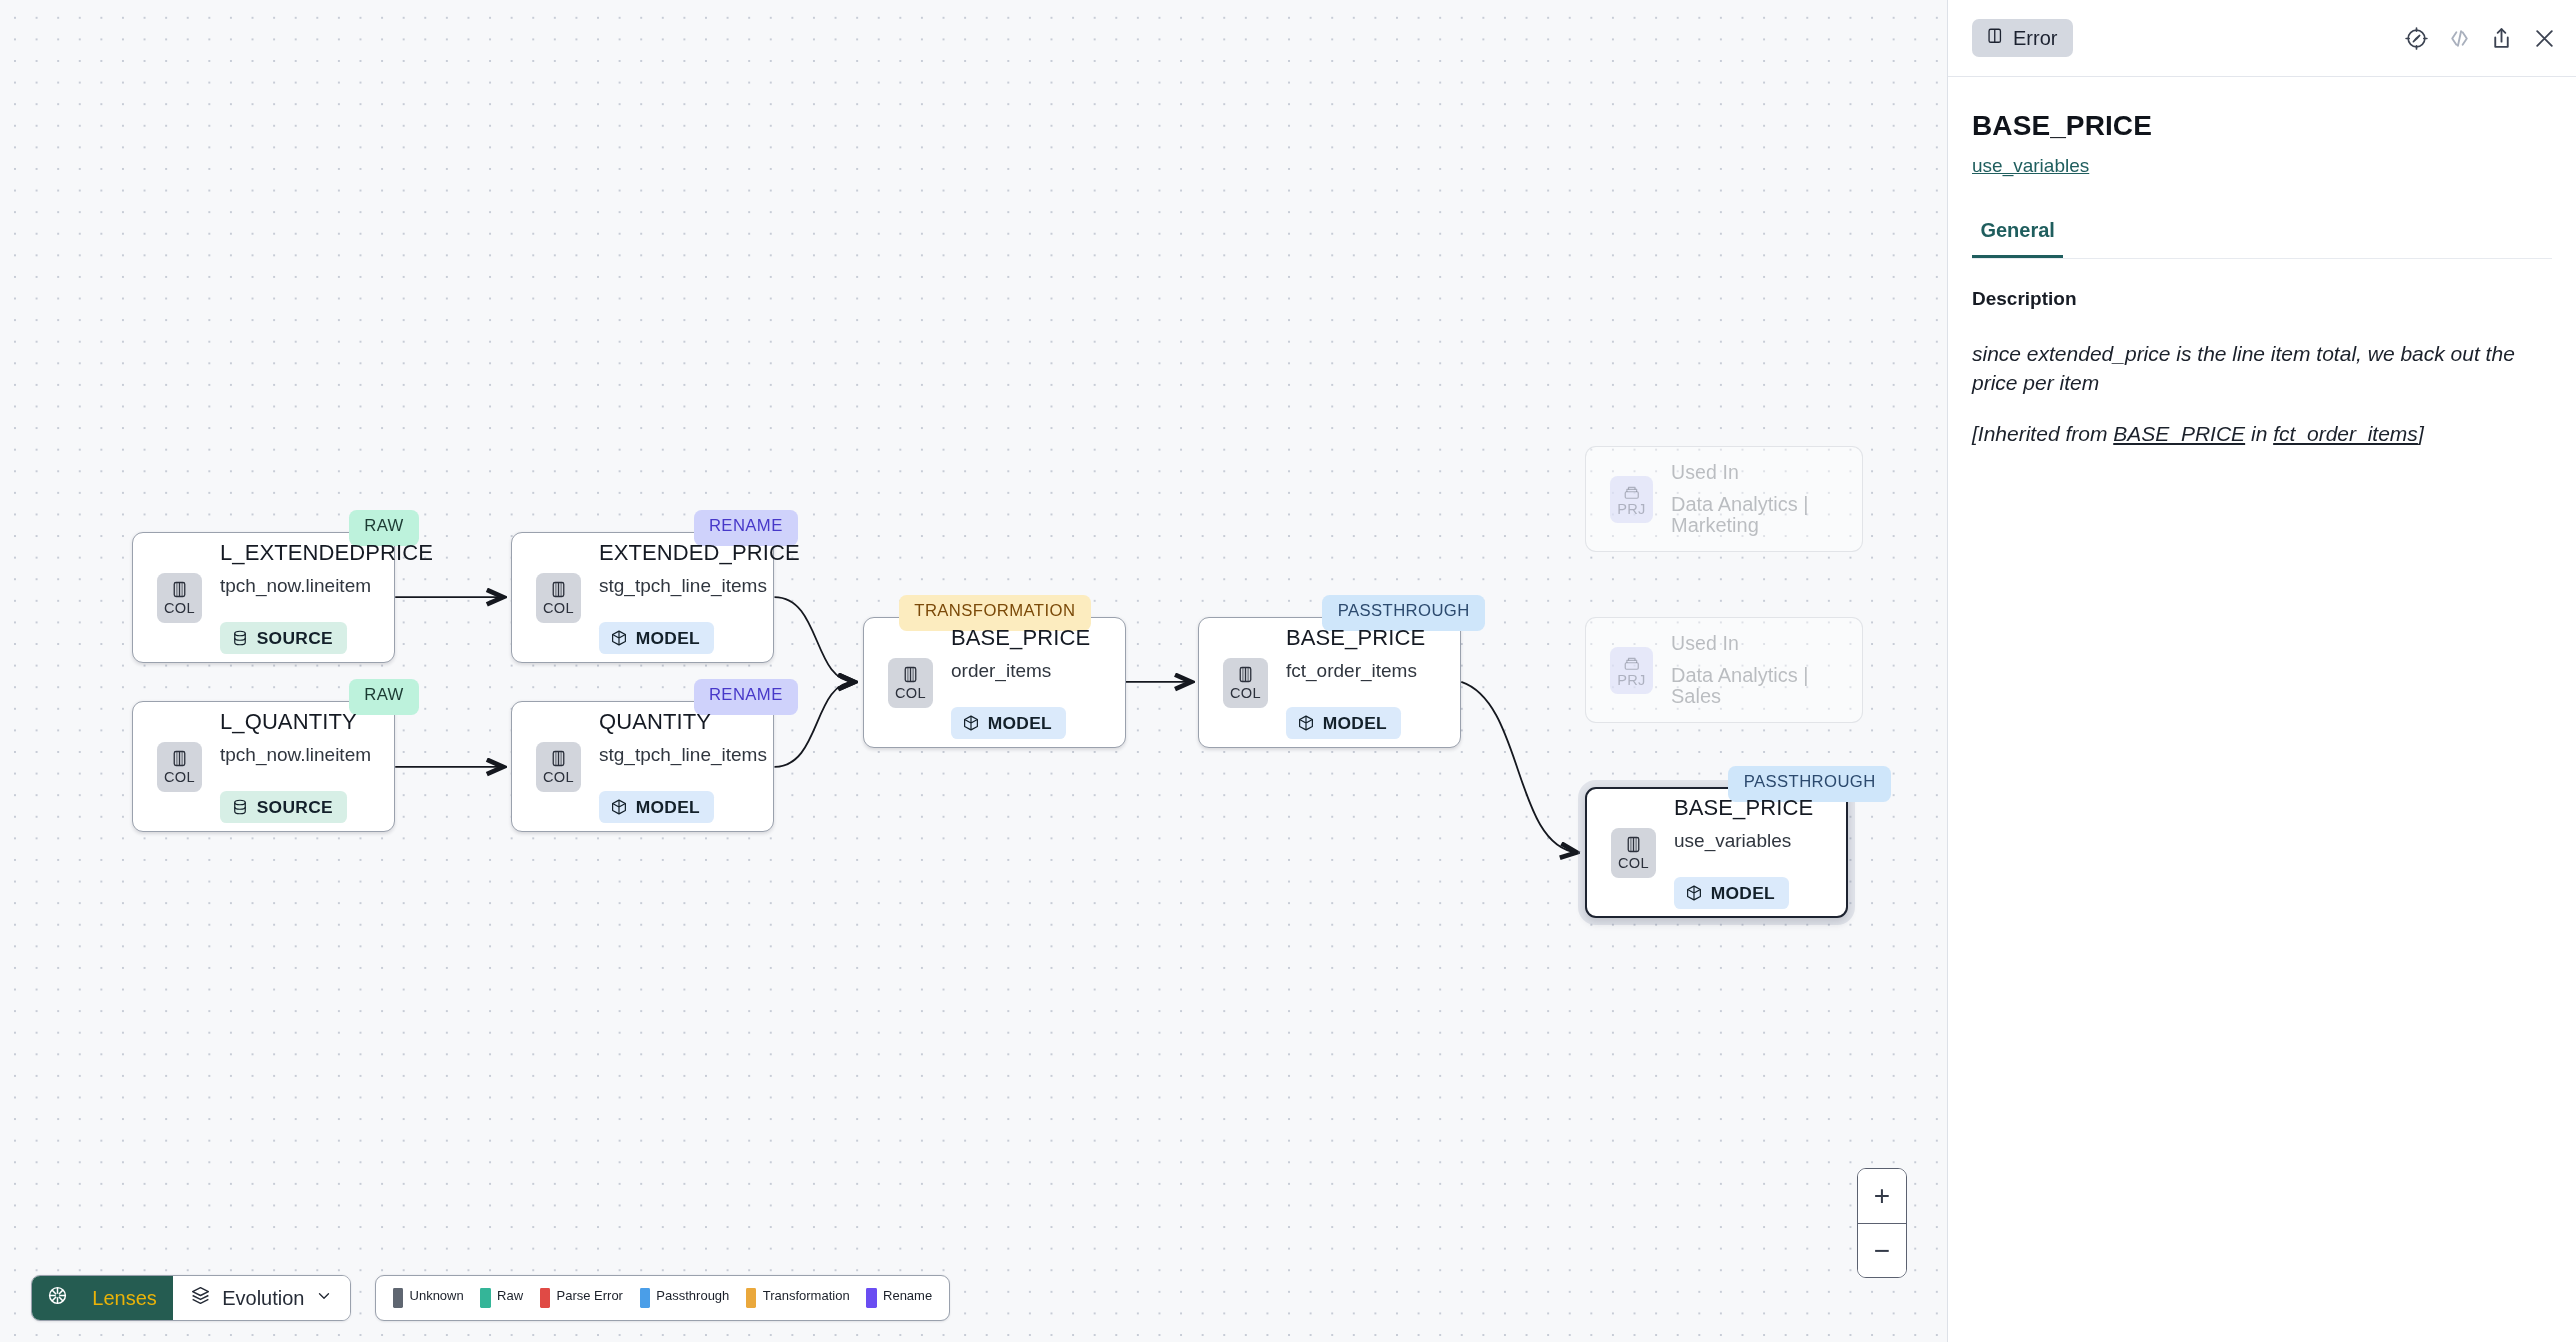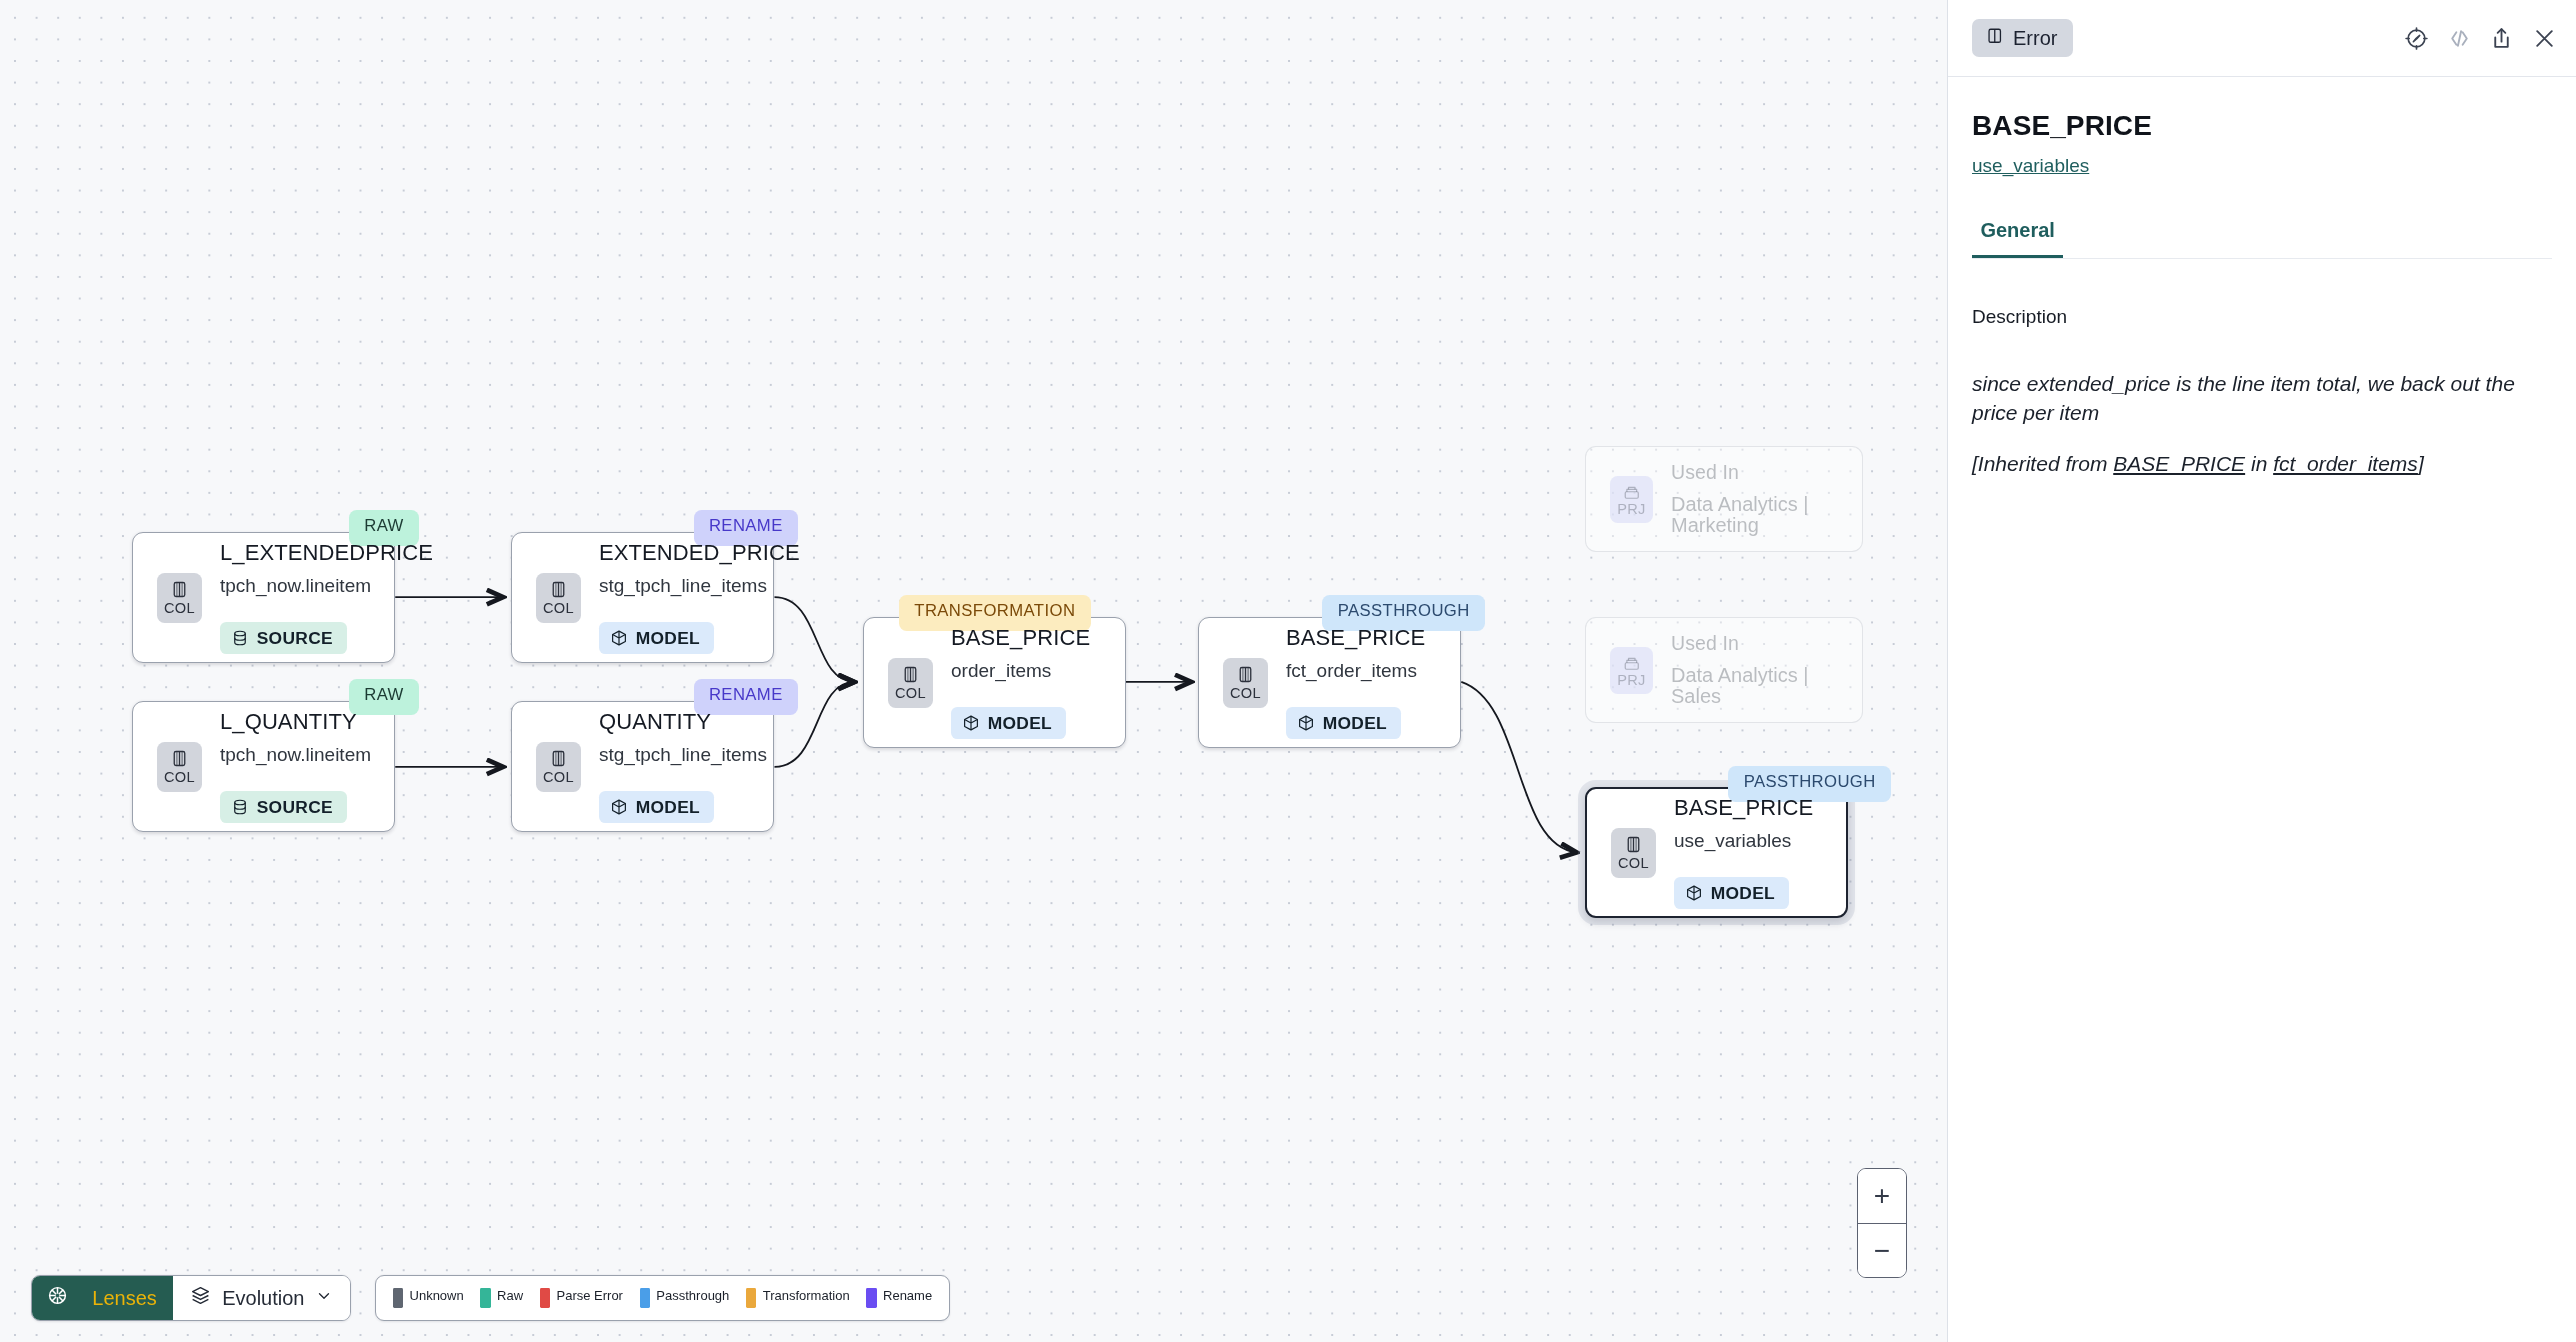--- a/index.html
+++ b/index.html
@@ -180,22 +180,22 @@
   .head-icons .hi { cursor: pointer; display: flex; }
   .hi.disabled { color: #a9b0bd; }
 
   #panel-body { flex: 1 1 auto; padding: 0 24px; overflow: hidden; }
   #col-title { margin-top: 33px; font-size: 28px; font-weight: bold; color: #10141b; letter-spacing: 0.1px; }
   #col-parent { margin-top: 13.2px; font-size: 19px; color: #1f5e5e; text-decoration: underline; cursor: pointer; display: inline-block; }
 
   #tabs { margin-top: 42px; border-bottom: 1.3px solid #e7eaef; display: flex; }
   .tab { font-size: 20px; color: #1f5e5e; font-weight: bold; padding: 0 8.4px 13.2px; border-bottom: 3.5px solid #1f5e5e; cursor: pointer; }
 
-  #desc-label { margin-top: 47px; font-size: 19px; font-weight: normal; color: #171c25; }
-  #desc-text { margin-top: 42px; font-size: 21px; font-style: italic; color: #1b212b; line-height: 1.37; }
+  #desc-label { margin-top: 29px; font-size: 19px; font-weight: bold; color: #171c25; }
+  #desc-text { margin-top: 30px; font-size: 21px; font-style: italic; color: #1b212b; line-height: 1.37; }
   #desc-inherit { margin-top: 24px; font-size: 21px; font-style: italic; color: #1b212b; }
   #desc-inherit a { color: #1b212b; text-decoration: underline; cursor: pointer; }
 </style>
 </head>
 <body>
 
 <div id="app">
 
   <div id="canvas">
 

